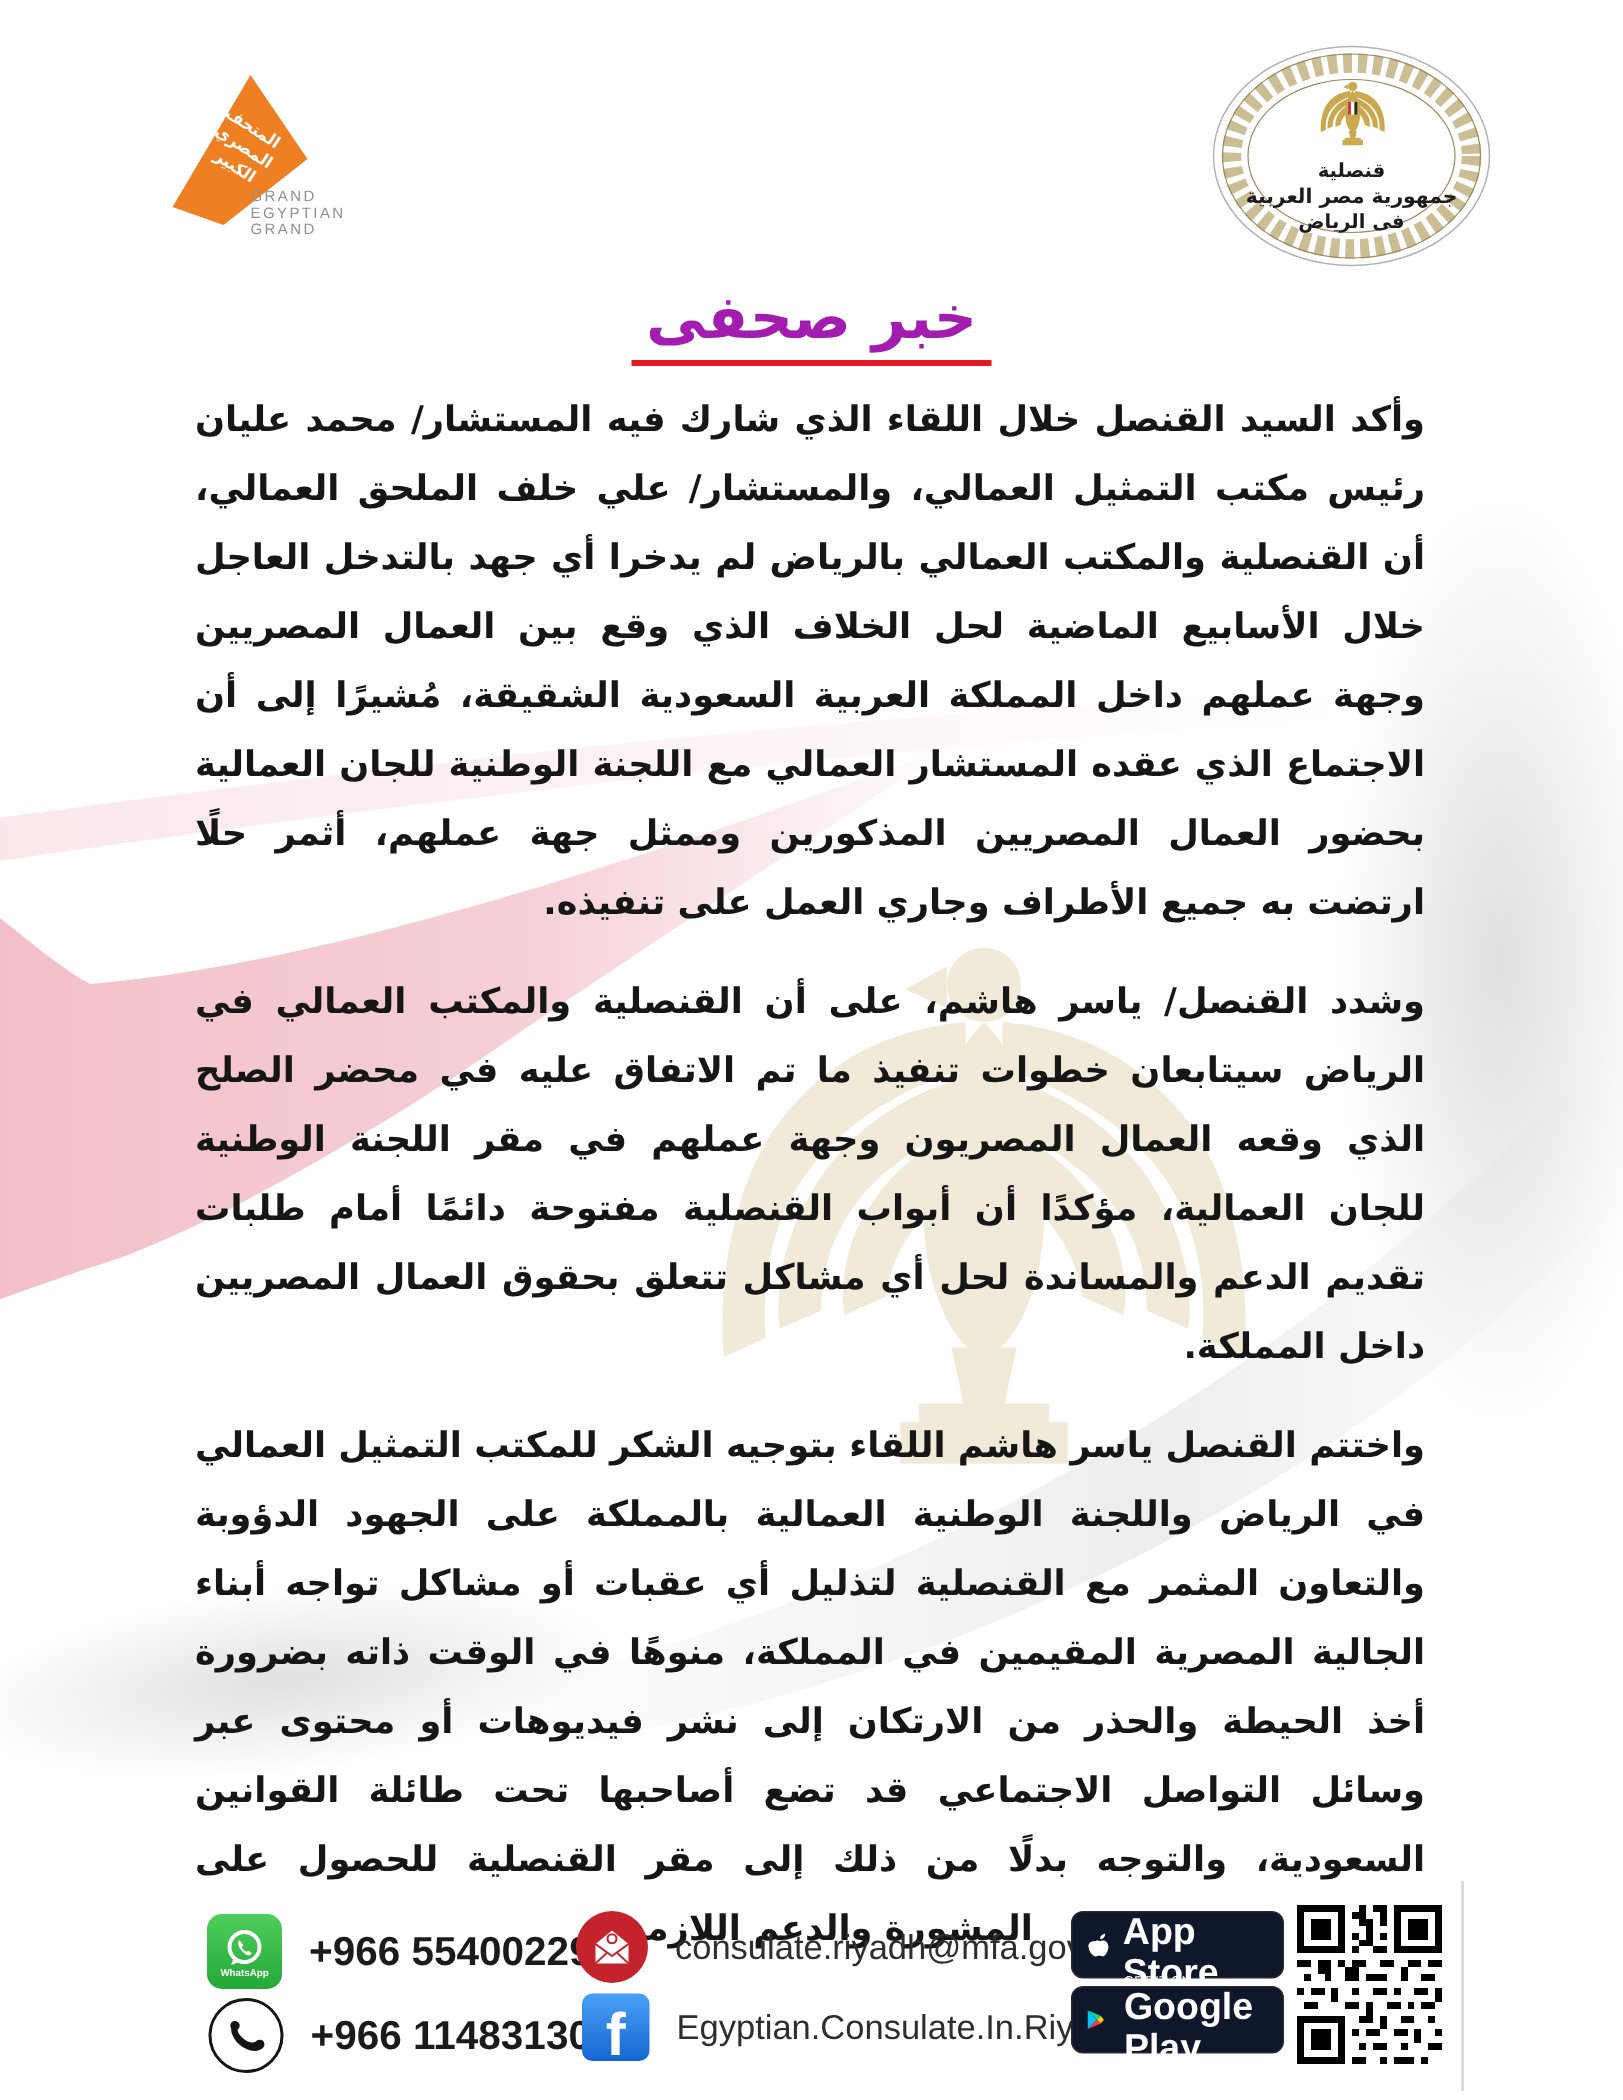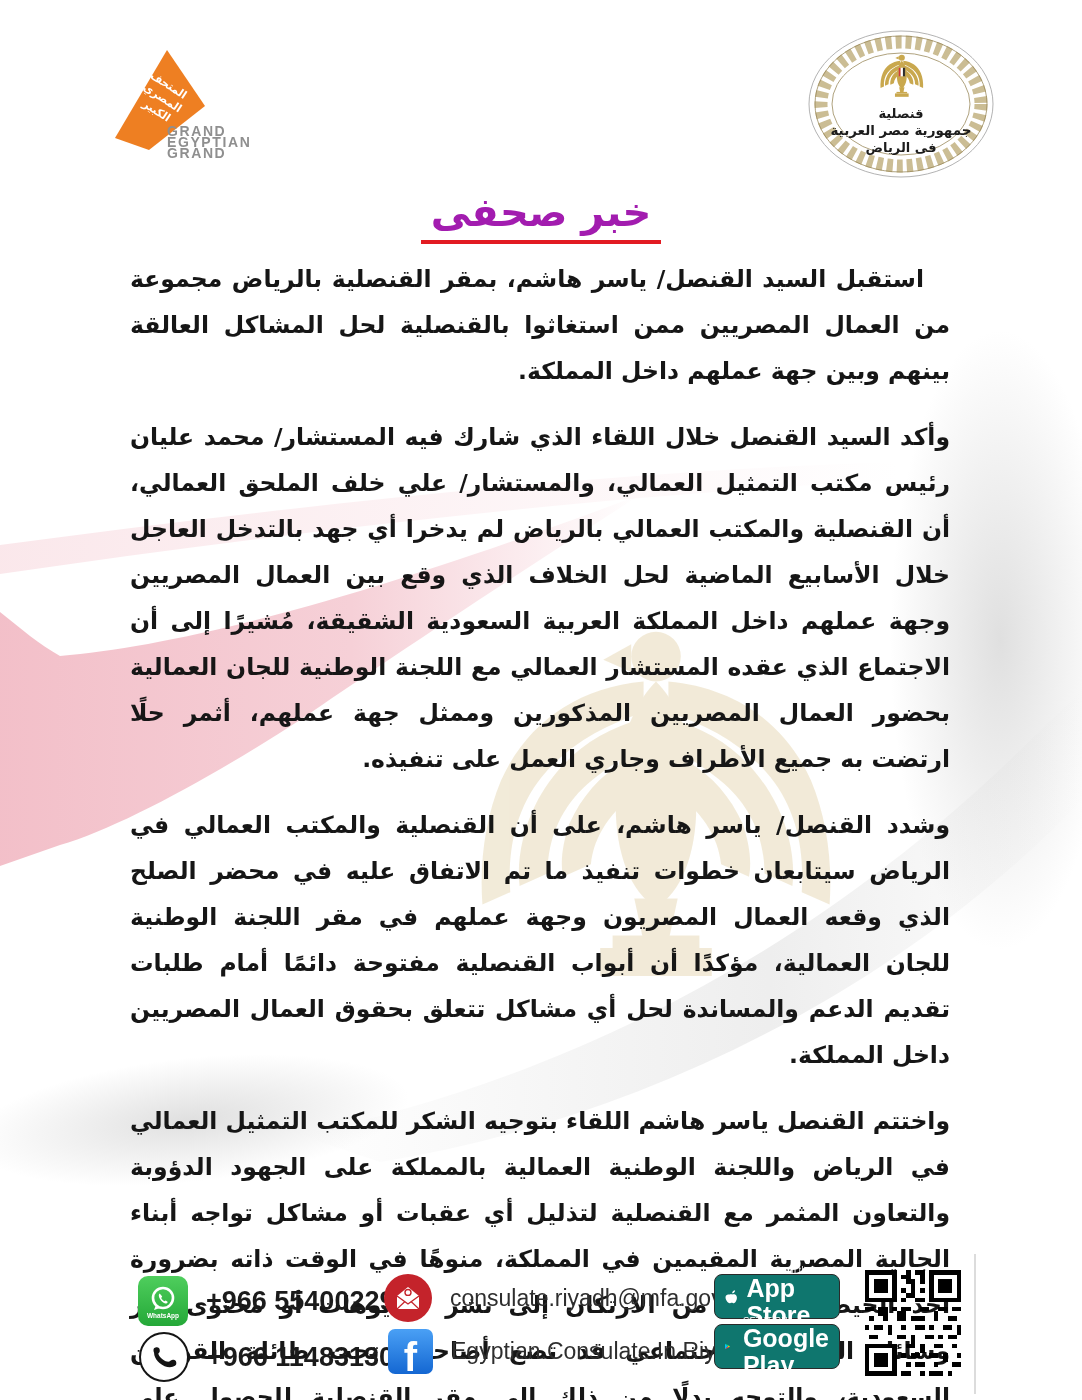--- a/index.html
+++ b/index.html
@@ -3,22 +3,22 @@
 <meta charset="utf-8">
 <style>
   html,body{margin:0;padding:0;background:#ffffff;}
   .page{position:relative;width:1082px;height:1400px;background:#ffffff;overflow:hidden;
         font-family:"DejaVu Sans",sans-serif;}
   .watermark{position:absolute;left:0;top:0;z-index:0;pointer-events:none;}
   .layer{position:absolute;z-index:1;}
 
   
   .gem-logo{left:104px;top:48px;width:110px;height:120px;}
-  .gem-en{left:167px;top:126px;font-family:"Liberation Sans",sans-serif;font-size:14px;
-          font-weight:bold;letter-spacing:1.6px;color:#8f8f8f;line-height:11px;}
+  .gem-en{left:167px;top:126px;font-family:"Liberation Sans",sans-serif;font-size:10px;
+          font-weight:normal;letter-spacing:1.6px;color:#8f8f8f;line-height:11px;}
   .seal{left:806px;top:28px;width:190px;height:152px;}
   .seal text{font-family:"DejaVu Sans",sans-serif;font-weight:bold;fill:#1c1c1c;}
 
   
   .title-wrap{left:0;right:0;top:190px;text-align:center;}
   .title{display:inline-block;color:#a21caf;font-size:40px;font-weight:bold;
          border-bottom:4px solid #e21b22;padding:0 10px 6px 10px;line-height:1.1;}
 
   
   .body-text{left:130px;right:132px;top:256px;direction:rtl;text-align:justify;
@@ -35,21 +35,21 @@
            display:flex;flex-direction:column;align-items:center;justify-content:center;}
   .wa-icon .wa-label{color:#fff;font-family:"Liberation Sans",sans-serif;font-size:6.5px;font-weight:bold;margin-top:-2px;}
   .phone-icon{width:46px;height:46px;border:2.5px solid #151515;border-radius:50%;background:#fff;
               display:flex;align-items:center;justify-content:center;}
   .mail-icon{width:48px;height:48px;border-radius:50%;background:#c4232b;
              display:flex;align-items:center;justify-content:center;}
   .fb-icon{width:45px;height:45px;border-radius:7px;background:linear-gradient(180deg,#4aa0f5,#1467d2);
            display:flex;align-items:flex-end;justify-content:center;overflow:hidden;}
   .fb-icon span{color:#fff;font-size:40px;font-weight:bold;line-height:0.82;
                 font-family:"Liberation Sans",sans-serif;}
-  .store-badge{width:126px;height:45px;background:#0f766e;border-radius:8px;display:flex;align-items:center;
+  .store-badge{width:142px;height:45px;background:#0f172a;border-radius:8px;display:flex;align-items:center;
                gap:9px;padding:0 10px;box-sizing:border-box;border:1px solid #2a2a2a;}
   .badge-text{display:flex;flex-direction:column;justify-content:center;color:#fff;
               font-family:"Liberation Sans",sans-serif;}
   .badge-tagline{font-size:8.5px;letter-spacing:.3px;}
   .badge-name{font-size:25px;font-weight:bold;line-height:1.05;}
   .divider{left:974px;top:1254px;width:2px;height:140px;background:#dcdcdc;}
 </style>
 </head>
 <body>
 
@@ -136,21 +136,20 @@
       <text x="95" y="107" font-size="13.5">جمهورية مصر العربية</text>
       <text x="95" y="124" font-size="13">فى الرياض</text>
     </g>
   </svg>
 
   <div class="layer title-wrap">
     <span class="title">خبر صحفى</span>
   </div>
 
   <div class="layer body-text">
-    <p class="p-indent">استقبل السيد القنصل/ ياسر هاشم، بمقر القنصلية بالرياض مجموعة من العمال المصريين ممن استغاثوا بالقنصلية لحل المشاكل العالقة بينهم وبين جهة عملهم داخل المملكة.</p>
     <p>وأكد السيد القنصل خلال اللقاء الذي شارك فيه المستشار/ محمد عليان رئيس مكتب التمثيل العمالي، والمستشار/ علي خلف الملحق العمالي، أن القنصلية والمكتب العمالي بالرياض لم يدخرا أي جهد بالتدخل العاجل خلال الأسابيع الماضية لحل الخلاف الذي وقع بين العمال المصريين وجهة عملهم داخل المملكة العربية السعودية الشقيقة، مُشيرًا إلى أن الاجتماع الذي عقده المستشار العمالي مع اللجنة الوطنية للجان العمالية بحضور العمال المصريين المذكورين وممثل جهة عملهم، أثمر حلًا ارتضت به جميع الأطراف وجاري العمل على تنفيذه.</p>
     <p>وشدد القنصل/ ياسر هاشم، على أن القنصلية والمكتب العمالي في الرياض سيتابعان خطوات تنفيذ ما تم الاتفاق عليه في محضر الصلح الذي وقعه العمال المصريون وجهة عملهم في مقر اللجنة الوطنية للجان العمالية، مؤكدًا أن أبواب القنصلية مفتوحة دائمًا أمام طلبات تقديم الدعم والمساندة لحل أي مشاكل تتعلق بحقوق العمال المصريين داخل المملكة.</p>
     <p class="p-center-last">واختتم القنصل ياسر هاشم اللقاء بتوجيه الشكر للمكتب التمثيل العمالي في الرياض واللجنة الوطنية العمالية بالمملكة على الجهود الدؤوبة والتعاون المثمر مع القنصلية لتذليل أي عقبات أو مشاكل تواجه أبناء الجالية المصرية المقيمين في المملكة، منوهًا في الوقت ذاته بضرورة أخذ الحيطة والحذر من الارتكان إلى نشر فيديوهات أو محتوى عبر وسائل التواصل الاجتماعي قد تضع أصاحبها تحت طائلة القوانين السعودية، والتوجه بدلًا من ذلك إلى مقر القنصلية للحصول على المشورة والدعم اللازمين.</p>
   </div>
 
   <div class="layer contact-row" style="left:138px;top:1276px;">
     <div class="wa-icon">
       <svg width="30" height="30" viewBox="0 0 30 30">
         <circle cx="15" cy="14" r="10" fill="none" stroke="#ffffff" stroke-width="2.6"></circle>
         <path d="M8,21 L6,26 L12,24 Z" fill="#ffffff"></path>

